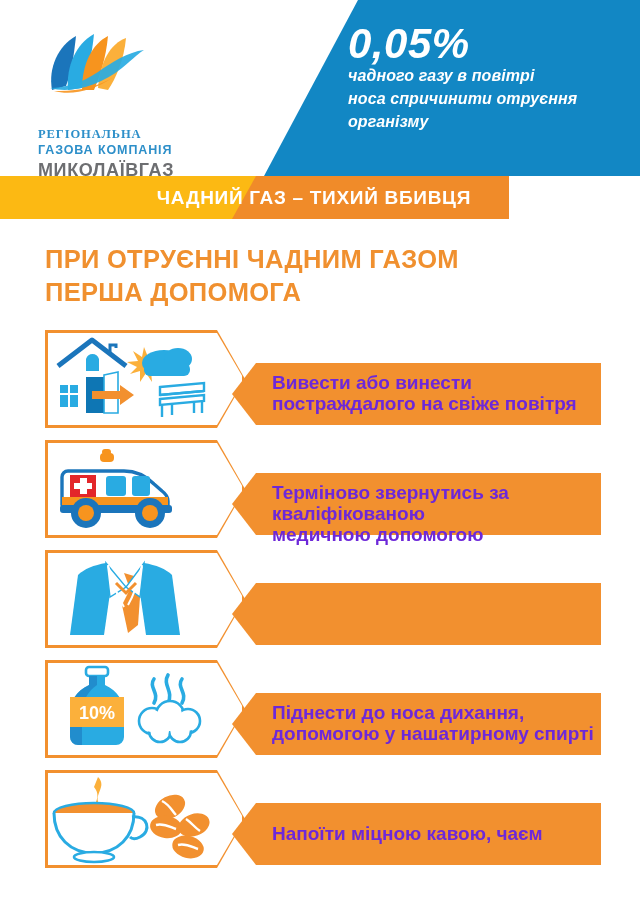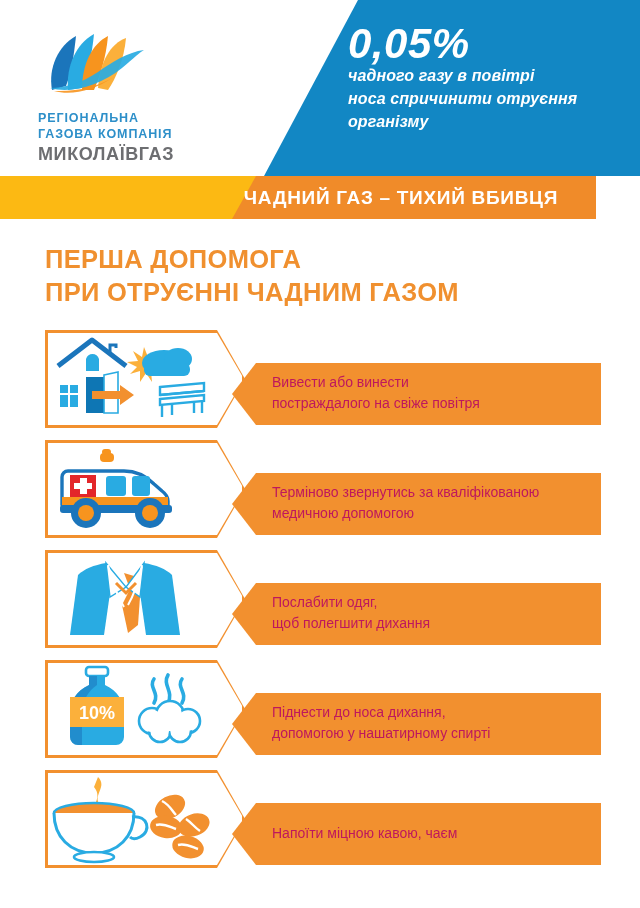--- a/index.html
+++ b/index.html
@@ -15,25 +15,25 @@
     clip-path:polygon(358px 0px, 640px 0px, 640px 176px, 264px 176px);}
   .header-text{position:absolute;left:348px;top:24px;width:280px;color:#fff;
     font-style:italic;font-weight:bold;}
   .pct{font-size:42px;line-height:40px;letter-spacing:.5px;}
   .hline{font-size:16px;line-height:23px;letter-spacing:.1px;}
 
   
   .logo{position:absolute;left:38px;top:28px;width:200px;}
   .logo-mark{width:104px;height:72px;margin-left:4px;}
   .logo-l1,.logo-l2{color:#2d8fc9;font-size:12.5px;font-weight:bold;letter-spacing:.9px;line-height:16px;}
-  .logo-l1{margin-top:6px;}
+  .logo-l1{margin-top:22px;font-family:Liberation Serif, serif;}
   .logo-l3{color:#6d6e71;font-size:18px;font-weight:bold;letter-spacing:.6px;line-height:24px;margin-top:0;}
 
   
-  .banner{position:absolute;left:0;top:176px;width:596px;height:43px;overflow:hidden;}
+  .banner{position:absolute;left:0;top:176px;width:509px;height:43px;overflow:hidden;}
   .banner-left{position:absolute;inset:0;background:#fcb913;}
   .banner-right{position:absolute;inset:0;background:#f08b29;
     clip-path:polygon(256px 0px, 640px 0px, 640px 43px, 232px 43px);}
   .banner-txt{position:absolute;right:38px;top:0;height:43px;line-height:43px;
     color:#fff;font-size:19px;font-weight:bold;letter-spacing:.7px;}
 
   
   .title{position:absolute;left:45px;top:243px;width:560px;color:#f0902f;
     font-size:25.5px;font-weight:bold;line-height:33px;letter-spacing:.3px;}
 
@@ -43,22 +43,22 @@
   .icon-box-inner{position:absolute;left:45px;top:0;width:200px;height:98px;
     background:#f2902f;
     clip-path:polygon(0 0, 172px 0, 200px 49px, 172px 98px, 0 98px);}
   .icon-box-fill{position:absolute;left:48px;top:3px;width:194px;height:92px;
     background:#fff;
     clip-path:polygon(0 0, 169px 0, 196px 46px, 169px 92px, 0 92px);}
   .icon-art{position:absolute;left:48px;top:3px;width:180px;height:92px;}
   .txt-bar{position:absolute;top:33px;left:232px;width:369px;height:62px;
     background:#f2902f;
     clip-path:polygon(24px 0, 369px 0, 369px 62px, 24px 62px, 0 31px);}
-  .txt{position:absolute;left:272px;width:330px;color:#be185d;
-    font-size:14px;font-weight:400;line-height:21px;}
+  .txt{position:absolute;left:272px;width:330px;color:#6d28d9;
+    font-size:19px;font-weight:700;line-height:21px;}
   .txt.two{top:42px;}
   .txt.one{top:53px;}
 </style>
 </head>
 <body>
 
 <div class="poster">
 
   <div class="header">
     <div class="blue-wedge"></div>
@@ -85,22 +85,22 @@
     </div>
   </div>
 
   <div class="banner">
     <div class="banner-left"></div>
     <div class="banner-right"></div>
     <div class="banner-txt">ЧАДНИЙ ГАЗ – ТИХИЙ ВБИВЦЯ</div>
   </div>
 
   <div class="title">
+    <div>ПРИ ОТРУЄННІ ЧАДНИМ ГАЗОМ</div>
     <div>ПЕРША ДОПОМОГА</div>
-    <div>ПРИ ОТРУЄННІ ЧАДНИМ ГАЗОМ</div>
   </div>
 
   <div class="rows">
 
     <div class="row">
       <div class="icon-box-inner"></div>
       <div class="icon-box-fill"></div>
       <svg class="icon-art" viewBox="0 0 180 92">
         <path d="M62 20 L62 12 L68 12 L68 15" stroke="#1b75bb" stroke-width="3" fill="none"></path>
         <path d="M10 33 L44 7 L78 33" stroke="#1b75bb" stroke-width="5" fill="none" stroke-linejoin="round"></path>
@@ -164,24 +164,20 @@
         <path d="M82 36 L92 44 L90 72 L80 80 L74 52 Z" fill="#f2902f"></path>
         <path d="M58 10 C46 12 36 16 30 22 L22 82 L56 82 L62 40 Z" fill="#29abe2"></path>
         <path d="M96 10 C108 12 118 16 124 22 L132 82 L98 82 L92 40 Z" fill="#29abe2"></path>
         <path d="M58 10 L78 34 L62 44 Z" fill="#fff" stroke="#29abe2" stroke-width="1.4"></path>
         <path d="M96 10 L78 34 L92 44 Z" fill="#fff" stroke="#29abe2" stroke-width="1.4"></path>
         <path d="M60 12 C64 30 70 44 76 54" stroke="#fff" stroke-width="2" fill="none"></path>
         <path d="M94 12 C90 30 86 42 80 52" stroke="#fff" stroke-width="2" fill="none"></path>
         <path d="M68 30 L78 40 L88 30" stroke="#f2902f" stroke-width="3" fill="none"></path>
       </svg>
       <div class="txt-bar"></div>
-      <div class="txt two">
-        <div>Послабити одяг,</div>
-        <div>щоб полегшити дихання</div>
-      </div>
     </div>
 
     <div class="row">
       <div class="icon-box-inner"></div>
       <div class="icon-box-fill"></div>
       <svg class="icon-art" viewBox="0 0 180 92">
         <rect x="38" y="4" width="22" height="9" rx="3" fill="#fff" stroke="#29abe2" stroke-width="2.6"></rect>
         <path d="M41 13 L57 13 L57 22 C70 28 76 38 76 52 L76 74 a8 8 0 0 1 -8 8 L30 82 a8 8 0 0 1 -8 -8 L22 52 c0 -14 6 -24 19 -30 Z" fill="#29abe2"></path>
         <path d="M41 13 L49 13 L49 22 C40 28 34 38 34 52 L34 82 L30 82 a8 8 0 0 1 -8 -8 L22 52 c0 -14 6 -24 19 -30 Z" fill="#1b75bb" opacity="0.55"></path>
         <rect x="22" y="34" width="54" height="30" fill="#fbb03b"></rect>

